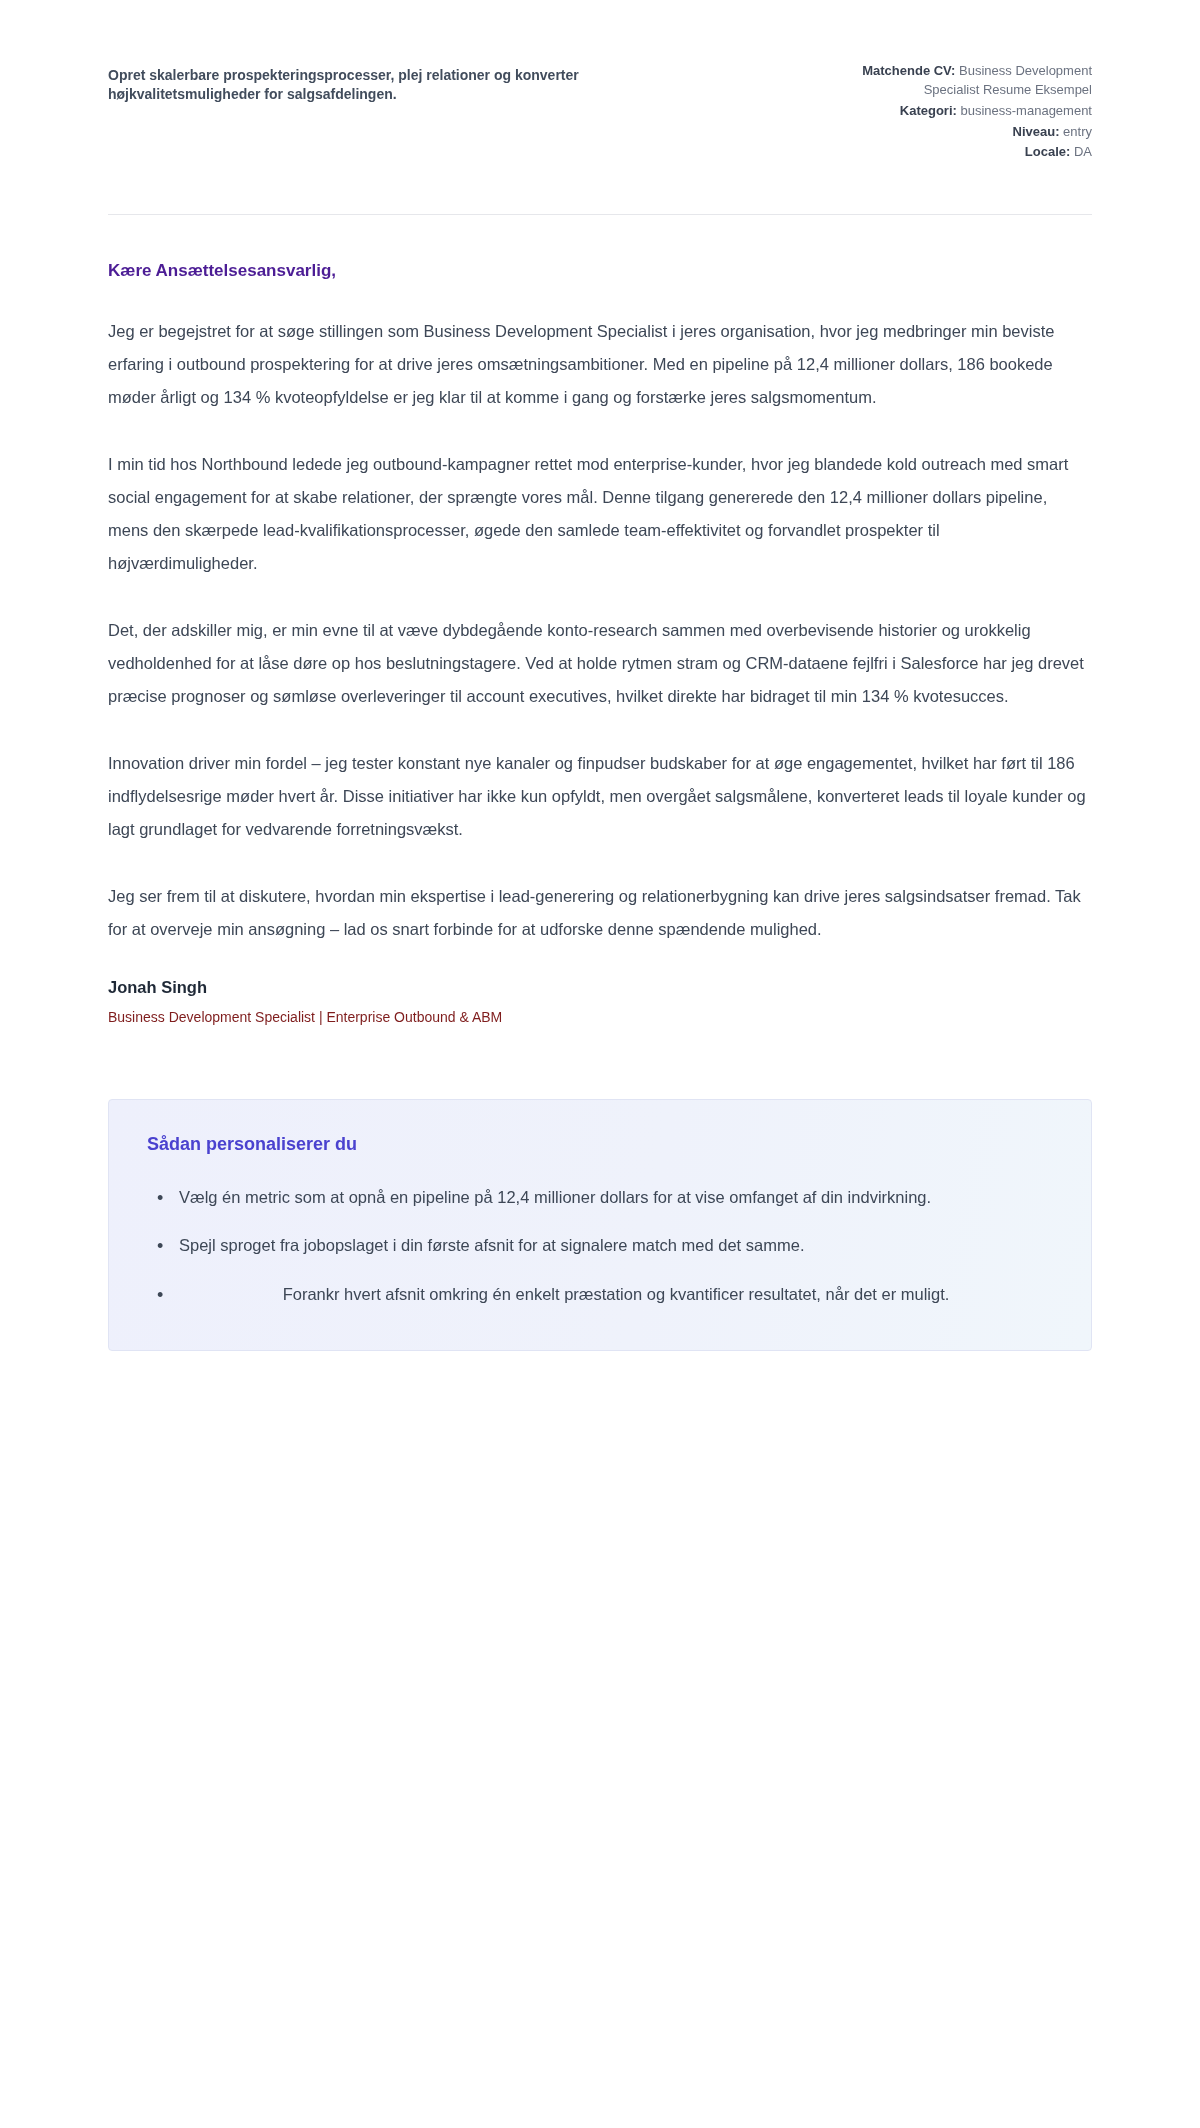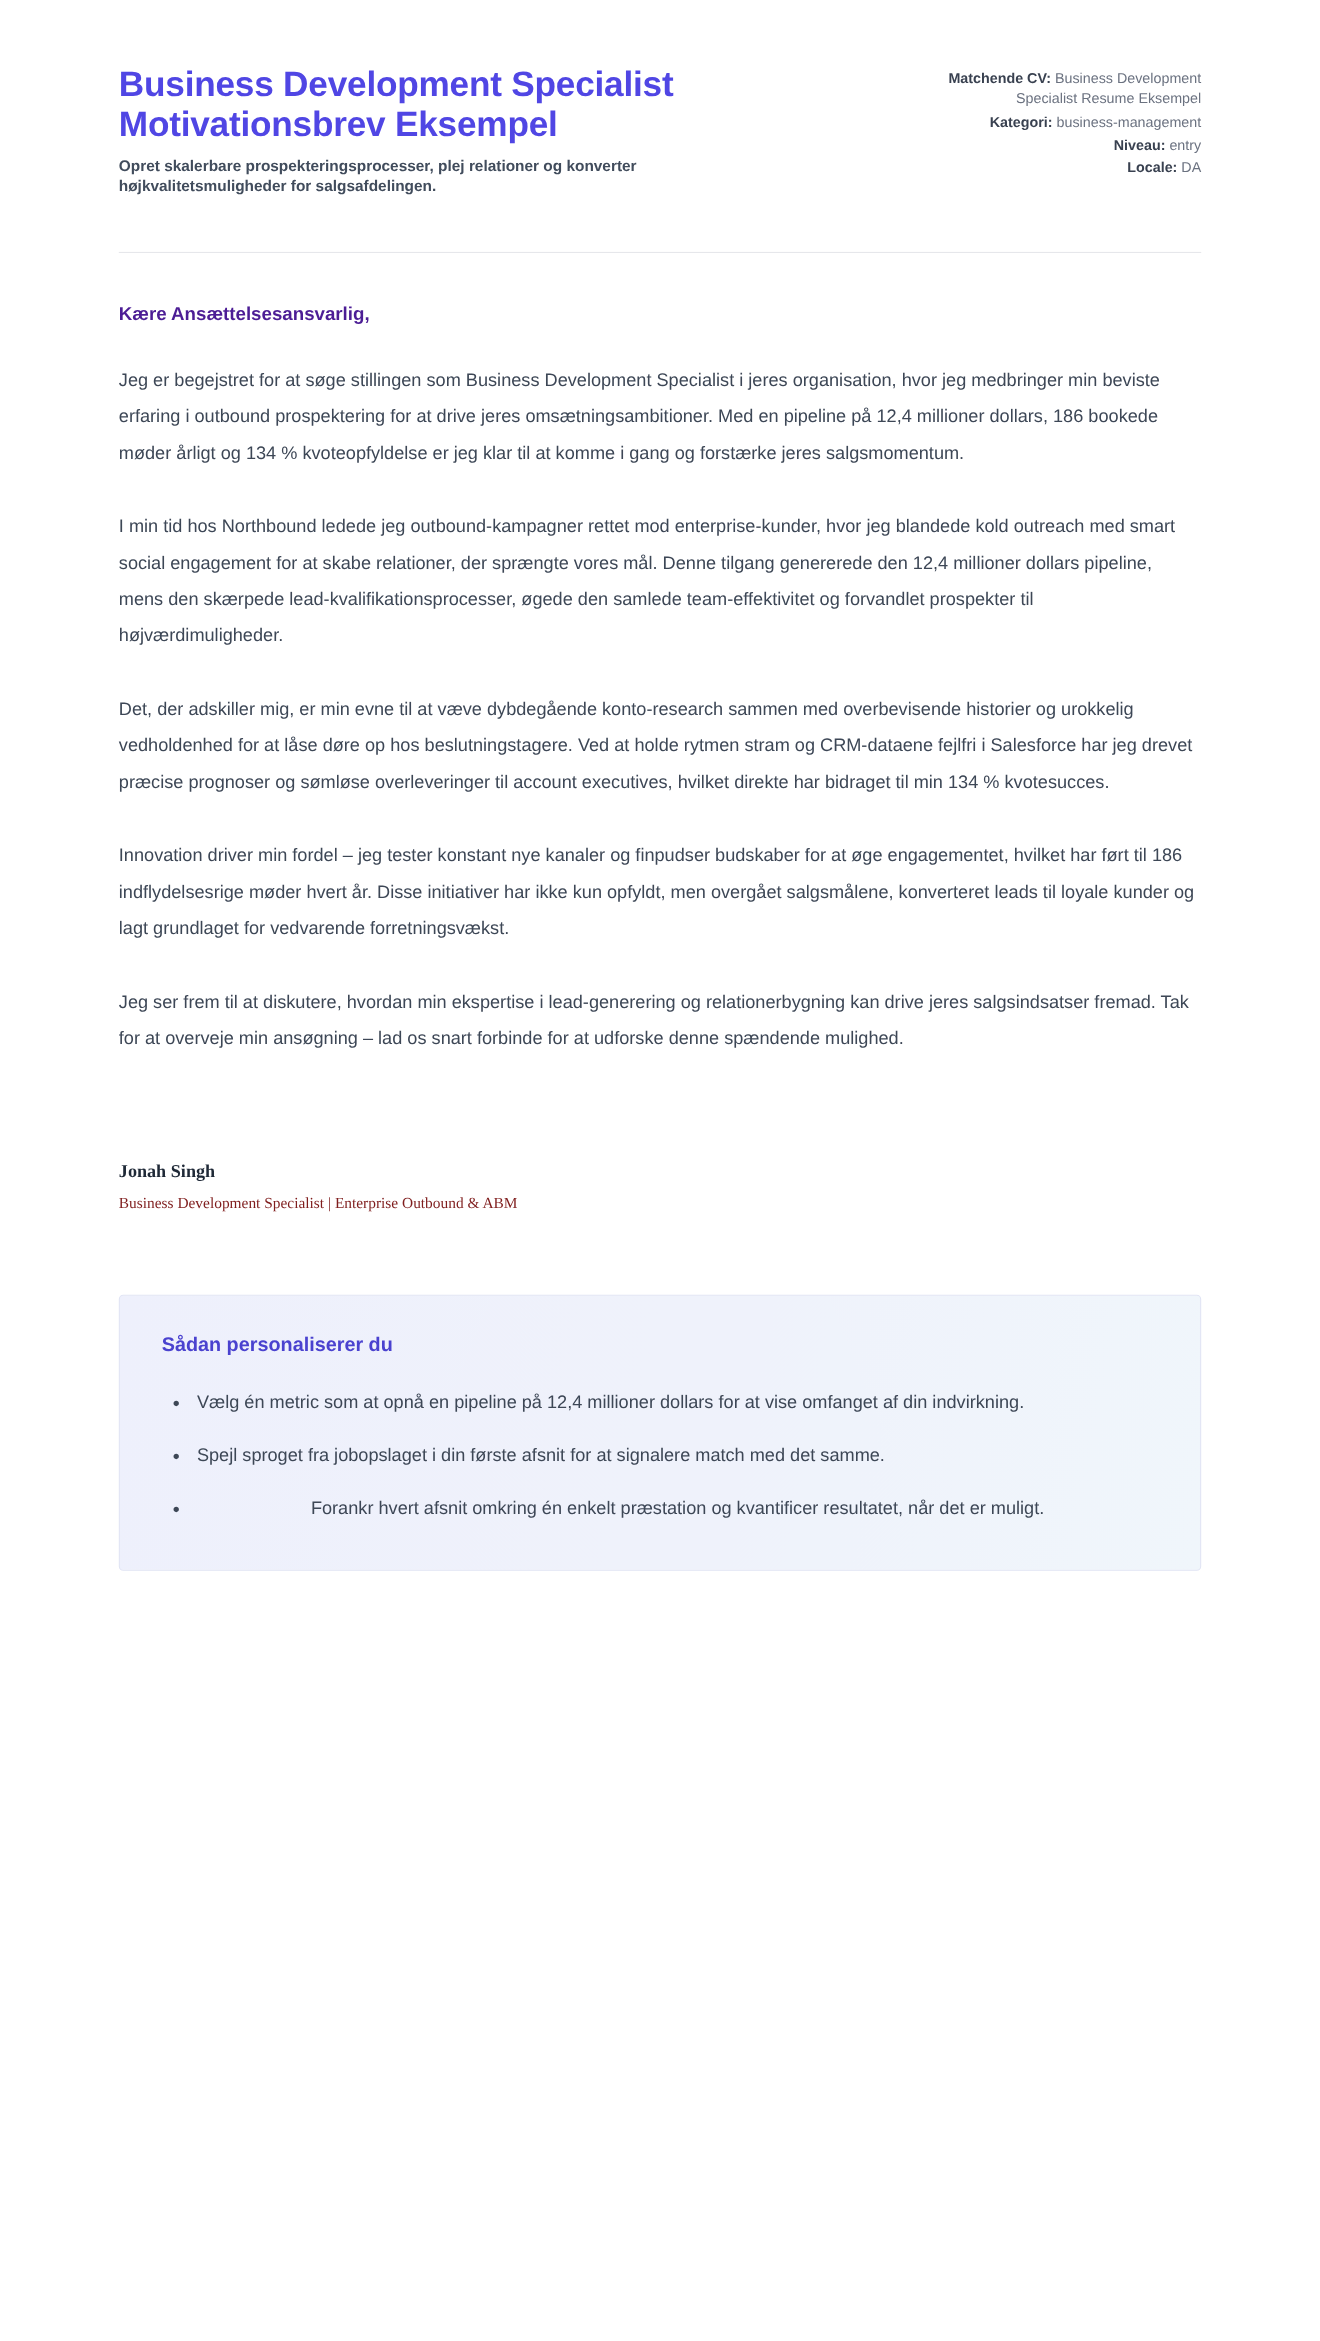--- a/index.html
+++ b/index.html
@@ -81,21 +81,21 @@
   }
   .para {
     margin: 0 0 34px 0;
     font-size: 16.5px;
     line-height: 2.0;
     color: #3d4756;
   }
   .para:last-of-type { margin-bottom: 0; }
 
   
-  .signature { margin-top: 94px; font-family: Liberation Serif, serif; }
+  .signature { margin-top: 32px; }
   .sign-name {
     margin: 0 0 12px 0;
     font-size: 16.5px;
     font-weight: bold;
     color: #1f2937;
   }
   .sign-role {
     margin: 0;
     font-size: 14px;
     color: #7f1d1d;
@@ -157,21 +157,20 @@
     line-height: 1.95;
   }
 </style>
 </head>
 <body>
 
 <div class="page">
 
   <div class="header">
     <div class="header-left">
-      <h1 class="doc-title">Business Development Specialist Motivationsbrev Eksempel</h1>
       <p class="doc-subtitle">Opret skalerbare prospekteringsprocesser, plej relationer og konverter højkvalitetsmuligheder for salgsafdelingen.</p>
     </div>
 
     <div class="meta">
       <div class="meta-row">
         <span class="meta-label">Matchende CV:</span>
         <span class="meta-value">Business Development Specialist Resume Eksempel</span>
       </div>
       <div class="meta-row">
         <span class="meta-label">Kategori:</span>

